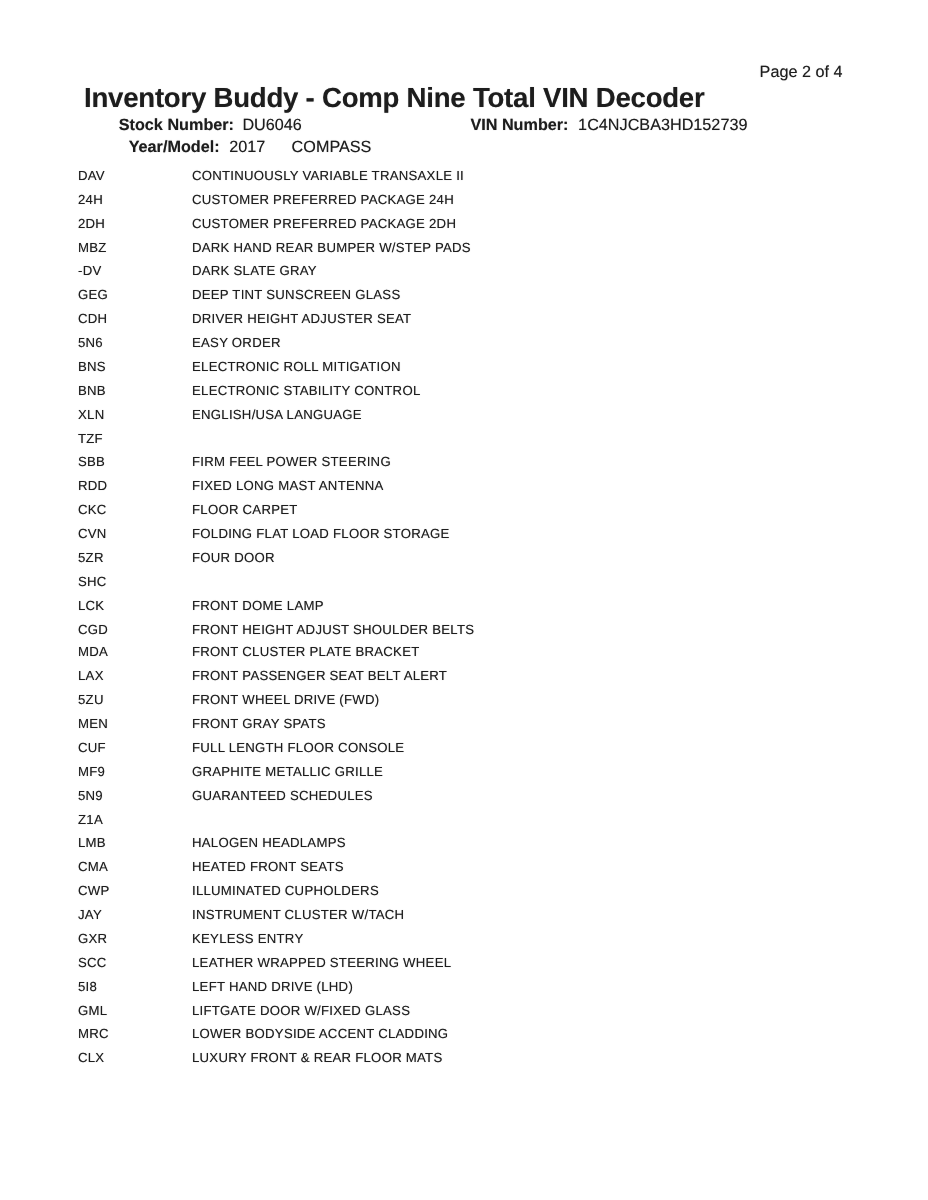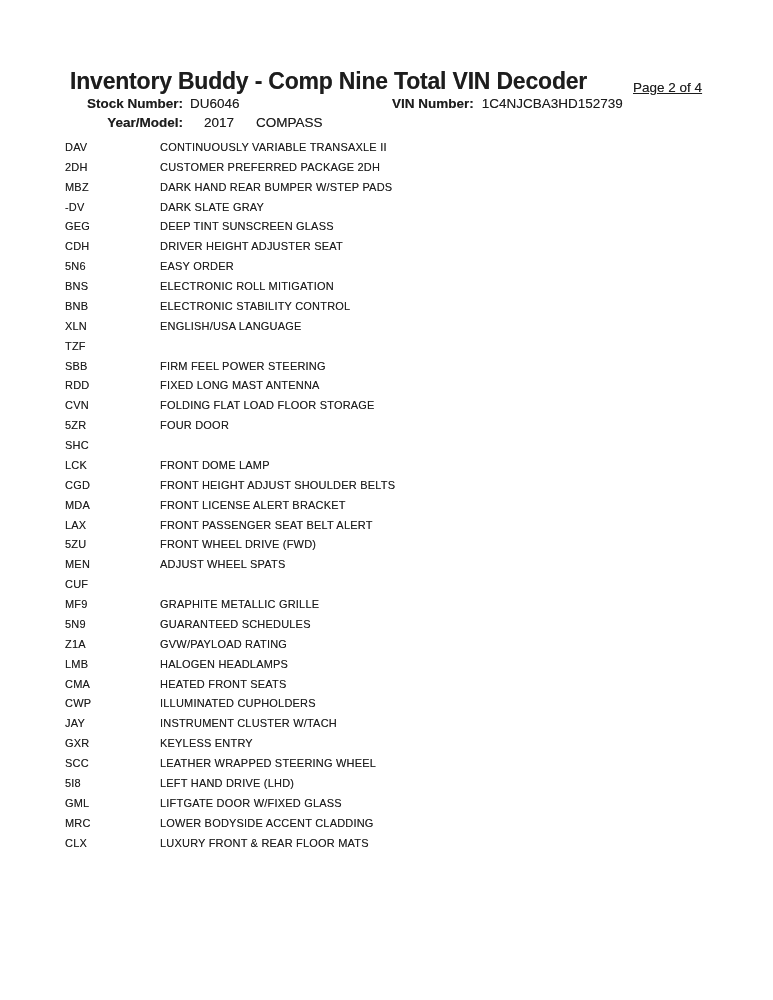--- a/index.html
+++ b/index.html
@@ -20,42 +20,41 @@
   #doc-title {
     position: absolute;
     left: 70px; top: 68px;
     font-size: 23px;
     font-weight: bold;
     letter-spacing: -0.2px;
     white-space: nowrap;
   }
   #page-indicator {
     position: absolute;
-    left: 633px; top: 80px;
+    left: 633px; top: 52px;
     font-size: 13.5px;
     white-space: nowrap;
-    text-decoration: underline;
   }
 
   .hline {
     position: absolute;
     left: 0; width: 773px;
     font-size: 13.5px;
     white-space: nowrap;
   }
-  #header-line-1 { top: 96px; }
+  #header-line-1 { top: 96px; padding-left: 12px; }
   #header-line-2 { top: 115px; }
   .hlabel {
     display: inline-block;
     width: 183px;
     text-align: right;
     font-weight: bold;
   }
   .hval { margin-left: 7px; }
-  .year-val { display: inline-block; width: 52px; margin-left: 21px; }
+  .year-val { display: inline-block; width: 52px; margin-left: 8px; }
   #vin-group {
     position: absolute;
     left: 392px; top: 0;
   }
   #vin-group .vlabel { font-weight: bold; }
   #vin-group .hval { margin-left: 8px; }
 
   #options-list {
     position: absolute;
     left: 65px; top: 137px;
@@ -95,20 +94,24 @@
   <div id="header-line-2" class="hline soft">
     <span class="hlabel">Year/Model:</span><span class="year-val">2017</span><span>COMPASS</span>
   </div>
 
   <div id="options-list">
     <div class="option-row soft">
       <span class="option-code">DAV</span>
       <span class="option-desc">CONTINUOUSLY VARIABLE TRANSAXLE II</span>
     </div>
 
+    <div class="option-row soft">
+      <span class="option-code">24H</span>
+      <span class="option-desc">CUSTOMER PREFERRED PACKAGE 24H</span>
+    </div>
 
     <div class="option-row soft">
       <span class="option-code">2DH</span>
       <span class="option-desc">CUSTOMER PREFERRED PACKAGE 2DH</span>
     </div>
 
     <div class="option-row soft">
       <span class="option-code">MBZ</span>
       <span class="option-desc">DARK HAND REAR BUMPER W/STEP PADS</span>
     </div>
@@ -155,20 +158,24 @@
     <div class="option-row soft">
       <span class="option-code">SBB</span>
       <span class="option-desc">FIRM FEEL POWER STEERING</span>
     </div>
 
     <div class="option-row soft">
       <span class="option-code">RDD</span>
       <span class="option-desc">FIXED LONG MAST ANTENNA</span>
     </div>
 
+    <div class="option-row soft">
+      <span class="option-code">CKC</span>
+      <span class="option-desc">FLOOR CARPET</span>
+    </div>
 
     <div class="option-row soft">
       <span class="option-code">CVN</span>
       <span class="option-desc">FOLDING FLAT LOAD FLOOR STORAGE</span>
     </div>
 
     <div class="option-row soft">
       <span class="option-code">5ZR</span>
       <span class="option-desc">FOUR DOOR</span>
     </div>
@@ -182,55 +189,55 @@
       <span class="option-desc">FRONT DOME LAMP</span>
     </div>
 
     <div class="option-row soft">
       <span class="option-code">CGD</span>
       <span class="option-desc">FRONT HEIGHT ADJUST SHOULDER BELTS</span>
     </div>
 
     <div class="option-row soft">
       <span class="option-code">MDA</span>
-      <span class="option-desc">FRONT LICENSE ALERT BRACKET</span>
+      <span class="option-desc">FRONT CLUSTER PLATE BRACKET</span>
     </div>
 
     <div class="option-row soft">
       <span class="option-code">LAX</span>
       <span class="option-desc">FRONT PASSENGER SEAT BELT ALERT</span>
     </div>
 
     <div class="option-row soft">
       <span class="option-code">5ZU</span>
       <span class="option-desc">FRONT WHEEL DRIVE (FWD)</span>
     </div>
 
     <div class="option-row soft">
       <span class="option-code">MEN</span>
-      <span class="option-desc">ADJUST WHEEL SPATS</span>
+      <span class="option-desc">FRONT GRAY SPATS</span>
     </div>
 
     <div class="option-row soft">
       <span class="option-code">CUF</span>
+      <span class="option-desc">FULL LENGTH FLOOR CONSOLE</span>
     </div>
 
     <div class="option-row soft">
       <span class="option-code">MF9</span>
       <span class="option-desc">GRAPHITE METALLIC GRILLE</span>
     </div>
 
     <div class="option-row soft">
       <span class="option-code">5N9</span>
       <span class="option-desc">GUARANTEED SCHEDULES</span>
     </div>
 
     <div class="option-row soft">
       <span class="option-code">Z1A</span>
-      <span class="option-desc">GVW/PAYLOAD RATING</span>
     </div>
 
     <div class="option-row soft">
       <span class="option-code">LMB</span>
       <span class="option-desc">HALOGEN HEADLAMPS</span>
     </div>
 
     <div class="option-row soft">
       <span class="option-code">CMA</span>
       <span class="option-desc">HEATED FRONT SEATS</span>

